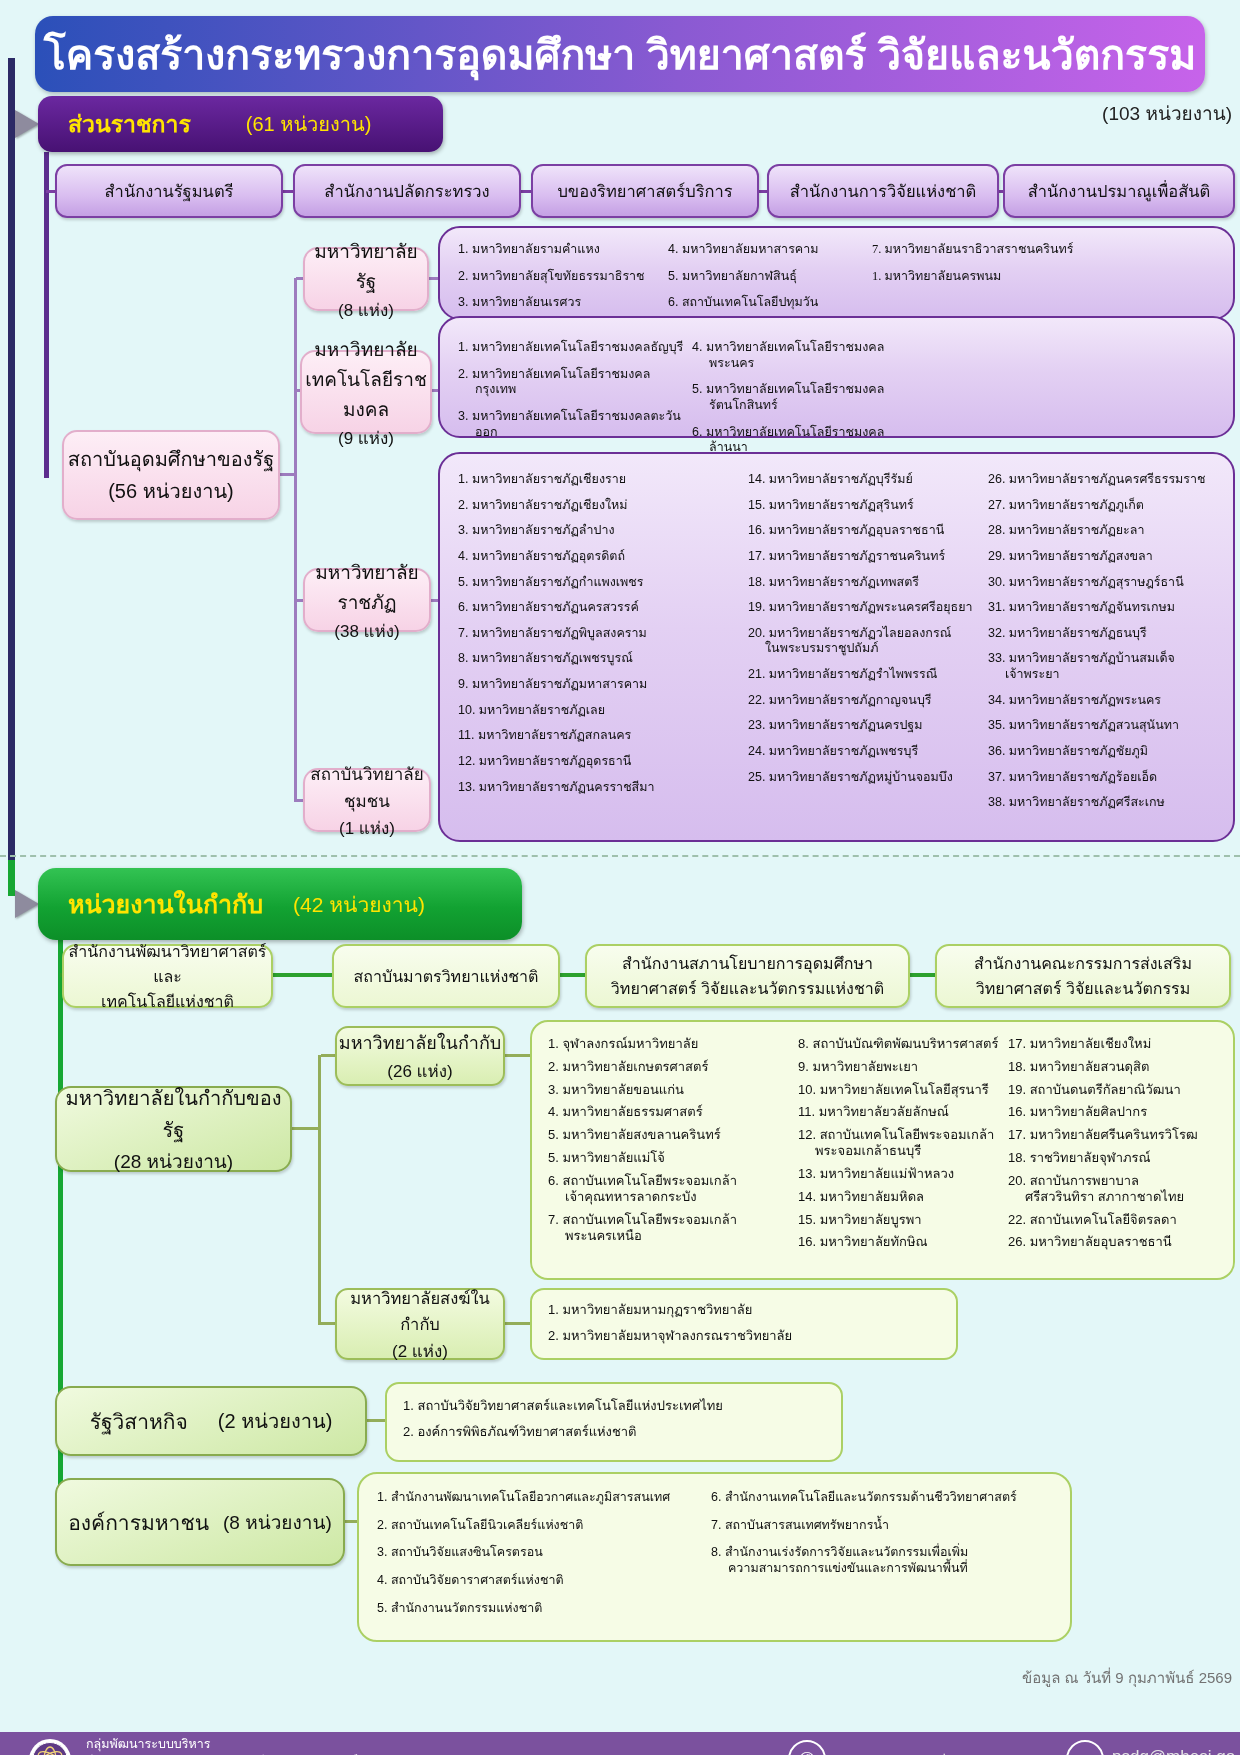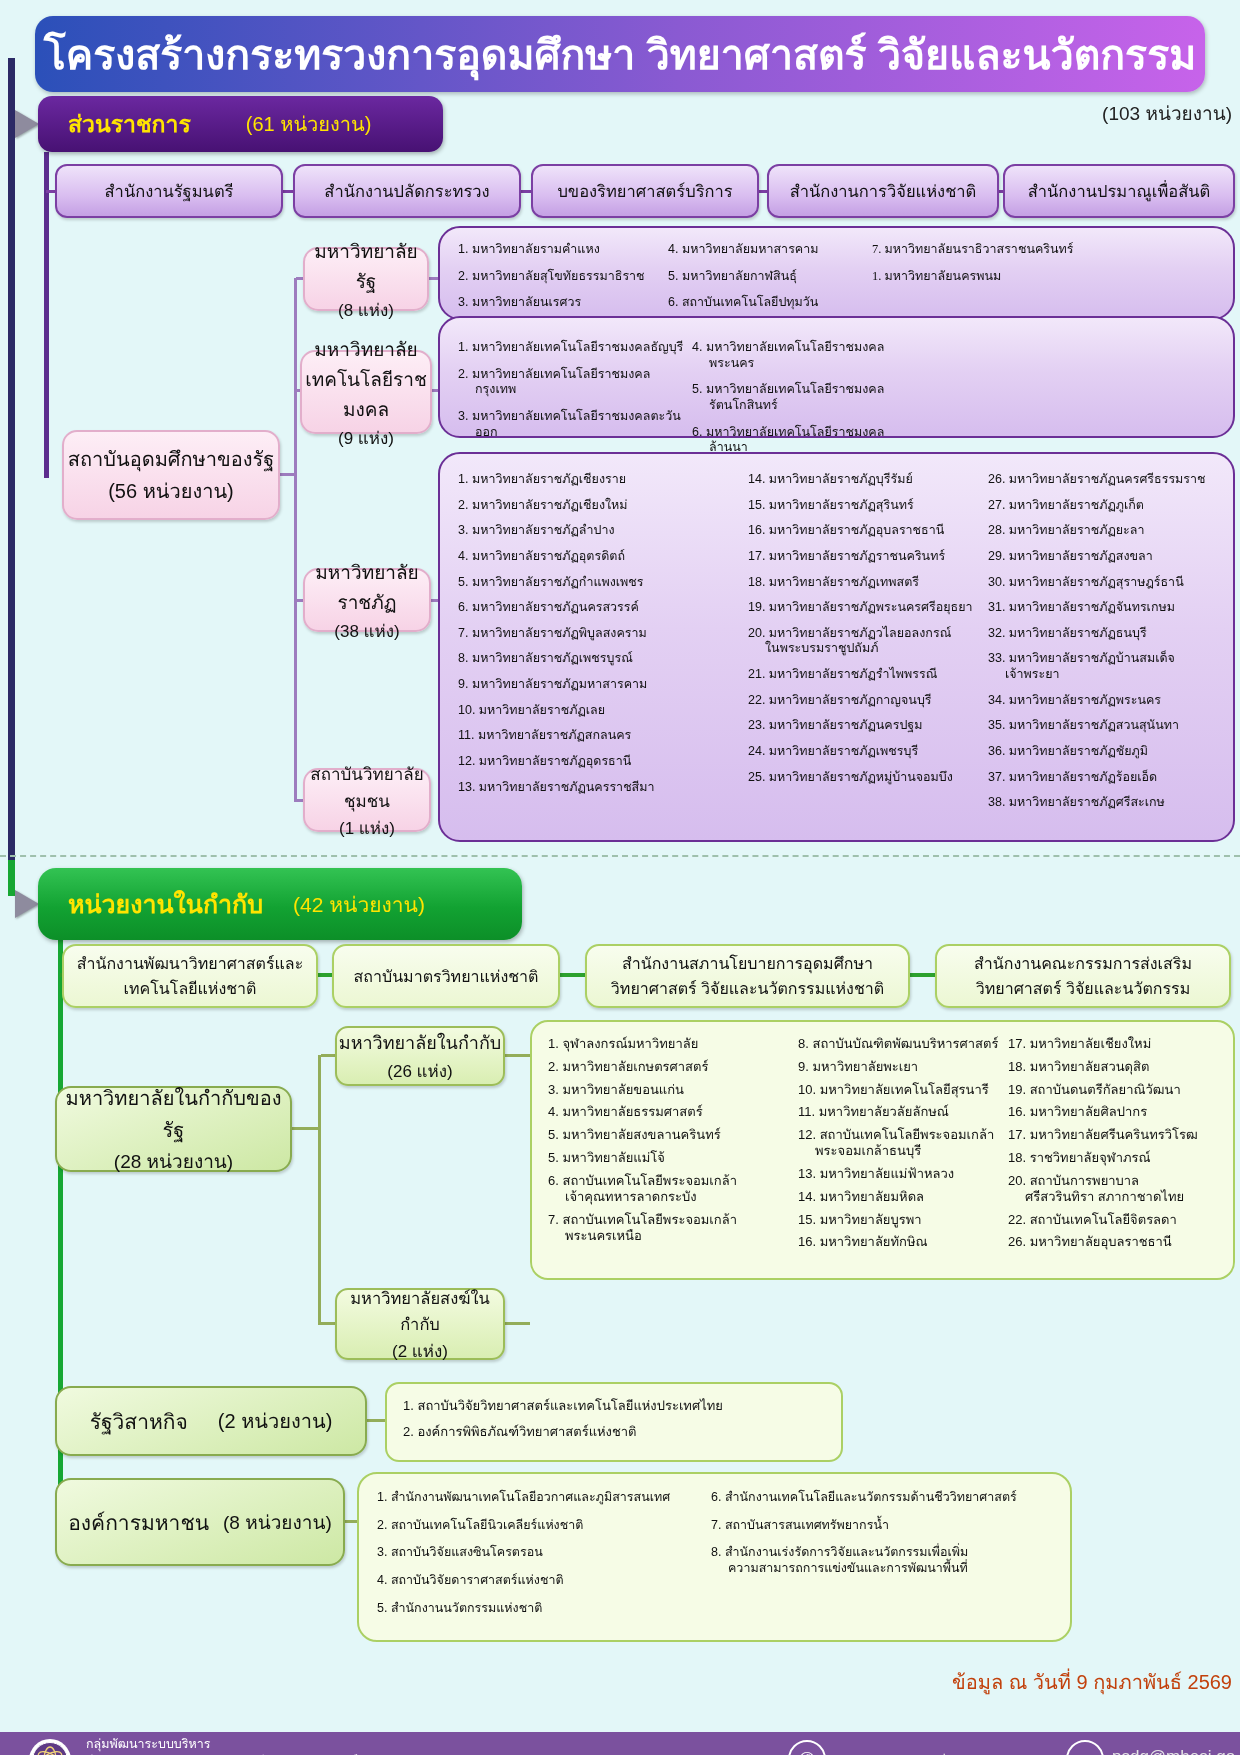--- a/index.html
+++ b/index.html
@@ -62,21 +62,21 @@
   .pgrn { border:2px solid #abd064; background:#f6fce6; }
   .col { position:absolute; display:flex; flex-direction:column; }
   .li { font-size:12.5px; color:#111; white-space:pre-line; padding-left:17px; text-indent:-17px; line-height:1.25; }
   .ppan1 .li, .ppan2 .li { margin-bottom:11px; }
   .ppan3 .li { margin-bottom:10px; }
   .ppan4 .li { font-size:13px; margin-bottom:6.5px; }
   .ppan5 .li, .ppan6 .li { font-size:13px; margin-bottom:10px; }
   .ppan7 .li { margin-bottom:12px; }
 
   
-  .asof { left:830px; top:1666px; width:402px; text-align:right; font-size:20px; color:#c2410c; }
+  .asof { left:830px; top:1666px; width:402px; text-align:right; font-size:15px; color:#737373; }
   .footer { left:0; top:1732px; width:1240px; height:61px; background:#7b519e; }
   .f-org { position:absolute; left:86px; top:4px; color:#fff; font-size:12.5px; line-height:1.38; }
   .circ { position:absolute; width:38px; height:38px; border:2px solid #fff; border-radius:50%;
     display:flex; align-items:center; justify-content:center; color:#fff; font-size:19px; }
   .f-contact { position:absolute; top:15px; color:#e5e5e5; font-size:17px; }
 </style>
 </head>
 <body>
 
 <div class="canvas">
@@ -236,21 +236,21 @@
   <div class="bx pink" style="left:303px;top:768px;width:128px;height:64px;">
     <span class="l1" style="font-size:17px;">สถาบันวิทยาลัยชุมชน</span>
     <span class="l2">(1 แห่ง)</span>
   </div>
 
   <div class="abs sup-header">
     <span class="lbl">หน่วยงานในกำกับ</span>
     <span class="cnt">(42 หน่วยงาน)</span>
   </div>
 
-  <div class="bx gre pre" style="left:62px;top:944px;width:256px;height:64px;">
+  <div class="bx gre pre" style="left:62px;top:944px;width:211px;height:64px;">
     <span class="pre">สำนักงานพัฒนาวิทยาศาสตร์และ
 เทคโนโลยีแห่งชาติ</span>
   </div>
   <div class="bx gre" style="left:332px;top:944px;width:228px;height:64px;">
     <span>สถาบันมาตรวิทยาแห่งชาติ</span>
   </div>
   <div class="bx gre pre" style="left:585px;top:944px;width:325px;height:64px;">
     <span class="pre">สำนักงานสภานโยบายการอุดมศึกษา
 วิทยาศาสตร์ วิจัยและนวัตกรรมแห่งชาติ</span>
   </div>
@@ -303,20 +303,26 @@
         <div class="li">20. สถาบันการพยาบาล
 ศรีสวรินทิรา สภากาชาดไทย</div>
         <div class="li">22. สถาบันเทคโนโลยีจิตรลดา</div>
         <div class="li">26. มหาวิทยาลัยอุบลราชธานี</div>
       </div>
   </div>
 
   <div class="bx grchild" style="left:335px;top:1288px;width:170px;height:72px;">
     <span class="l1" style="font-size:16.5px;">มหาวิทยาลัยสงฆ์ในกำกับ</span>
     <span class="l2">(2 แห่ง)</span>
+  </div>
+  <div class="panel pgrn ppan5" style="left:530px;top:1288px;width:428px;height:72px;border-radius:14px;">
+    <div class="col" style="left:16px;top:12px;width:400px;">
+        <div class="li">1. มหาวิทยาลัยมหามกุฏราชวิทยาลัย</div>
+        <div class="li">2. มหาวิทยาลัยมหาจุฬาลงกรณราชวิทยาลัย</div>
+      </div>
   </div>
 
   <div class="bx grmain rowbox" style="left:55px;top:1386px;width:312px;height:70px;">
     <span class="l1" style="font-size:21px;">รัฐวิสาหกิจ</span>
     <span class="l2" style="font-size:20px;">(2 หน่วยงาน)</span>
   </div>
   <div class="panel pgrn ppan6" style="left:385px;top:1382px;width:458px;height:80px;border-radius:14px;">
     <div class="col" style="left:16px;top:14px;width:430px;">
         <div class="li">1. สถาบันวิจัยวิทยาศาสตร์และเทคโนโลยีแห่งประเทศไทย</div>
         <div class="li">2. องค์การพิพิธภัณฑ์วิทยาศาสตร์แห่งชาติ</div>

